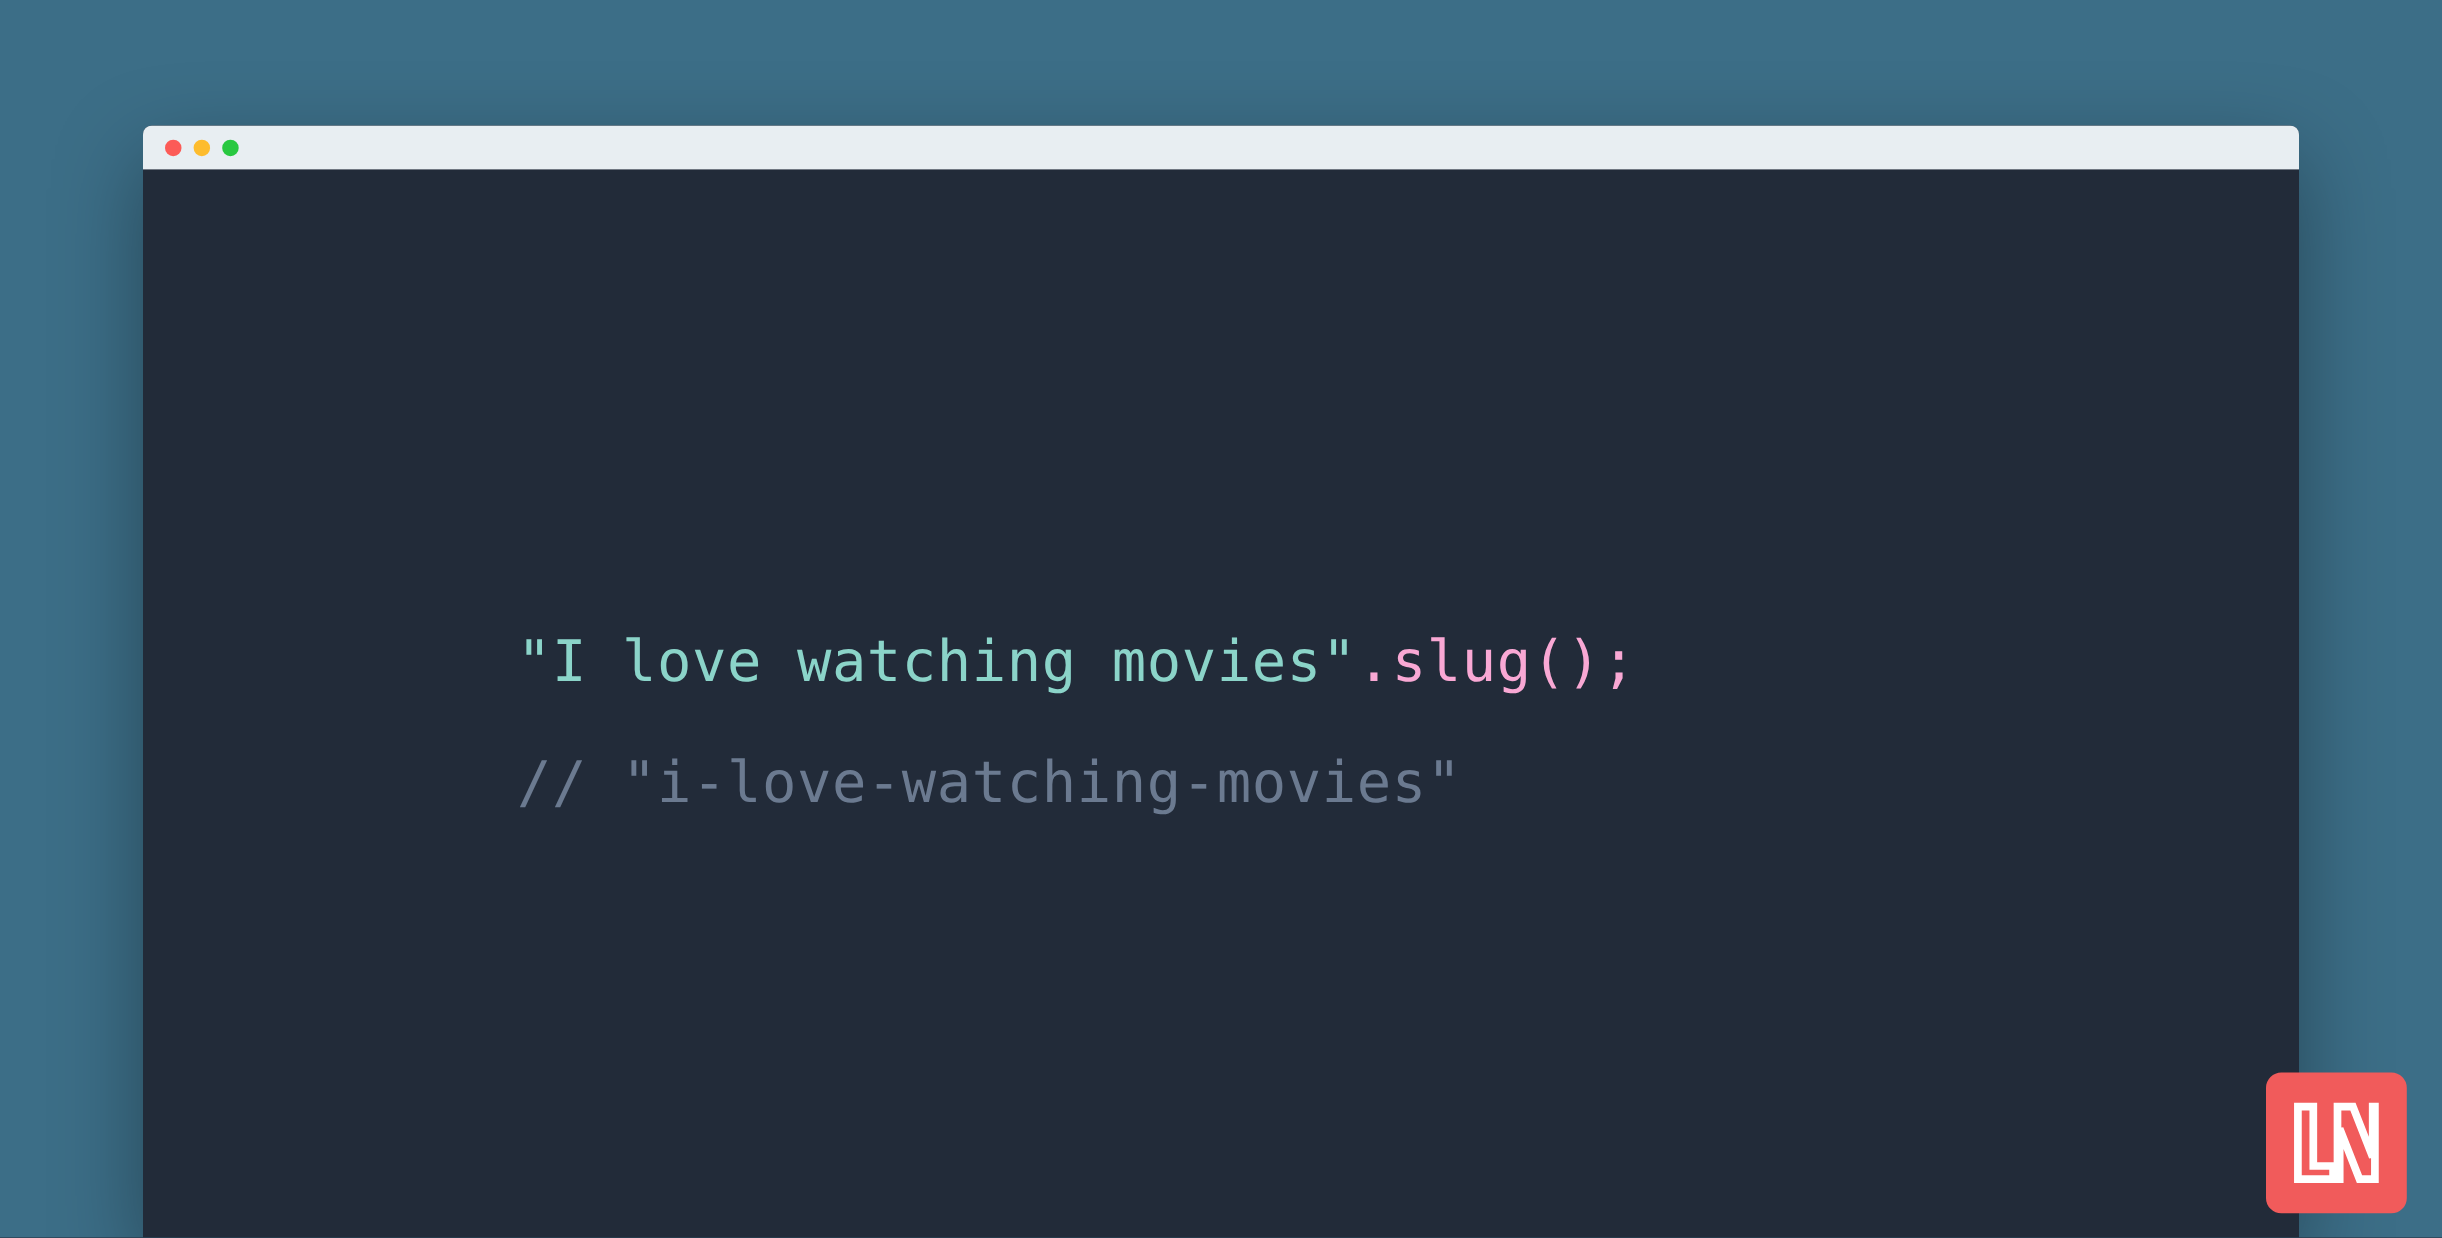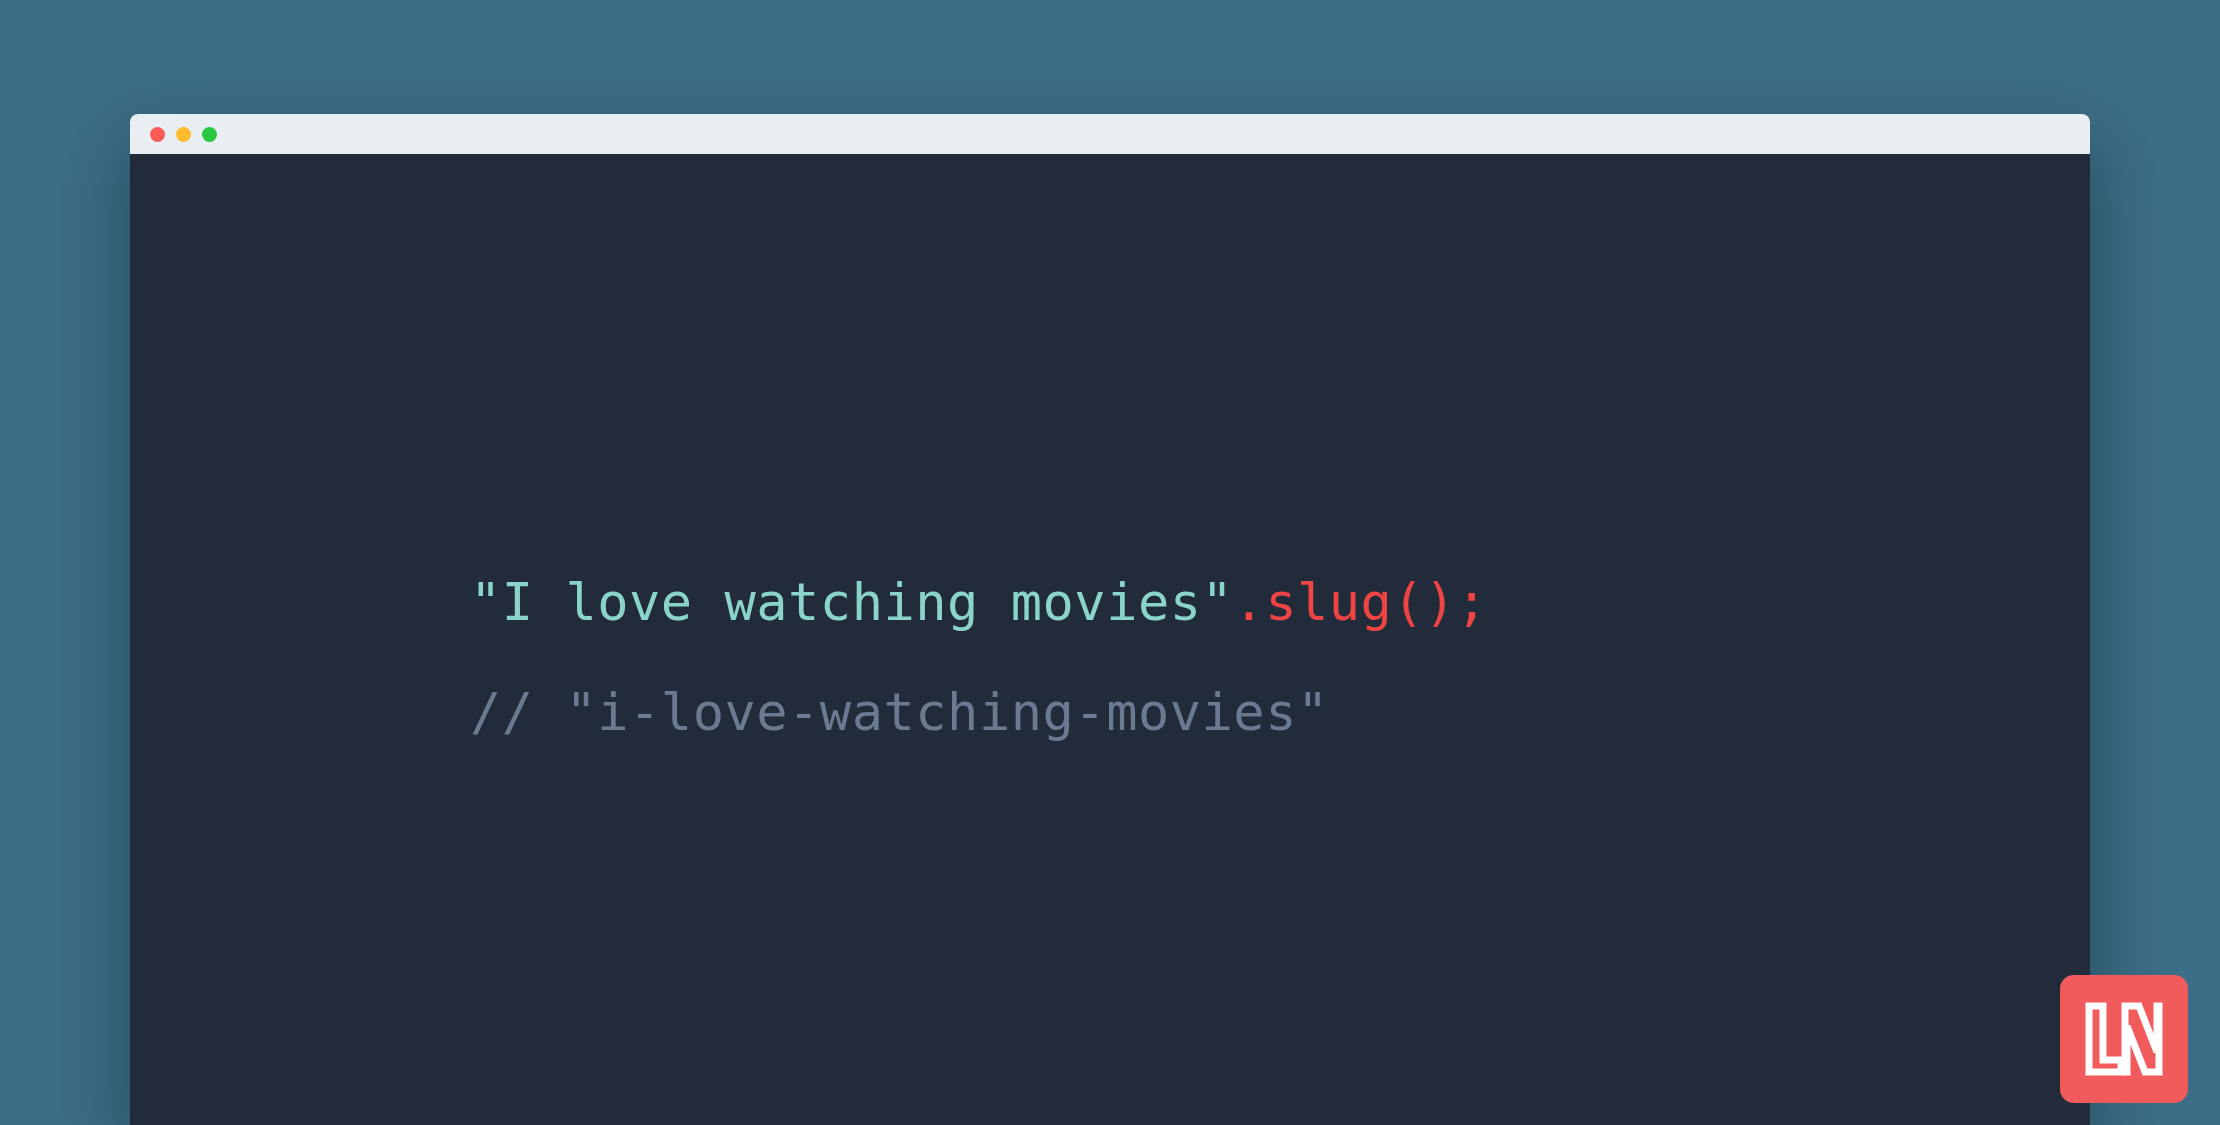--- a/index.html
+++ b/index.html
@@ -58,21 +58,21 @@
       letter-spacing: 0.5px;
       margin-bottom: 42px;
       white-space: pre;
     }
     
     .tok-string {
       color: #8bd4c9;
     }
     
     .tok-default {
-      color: #ef4444;
+      color: #f9a8d4;
     }
     
     .tok-comment {
       color: #6b7a90;
     }
     
     .logo-badge {
       position: absolute;
       bottom: 22px;
       right: 32px;

